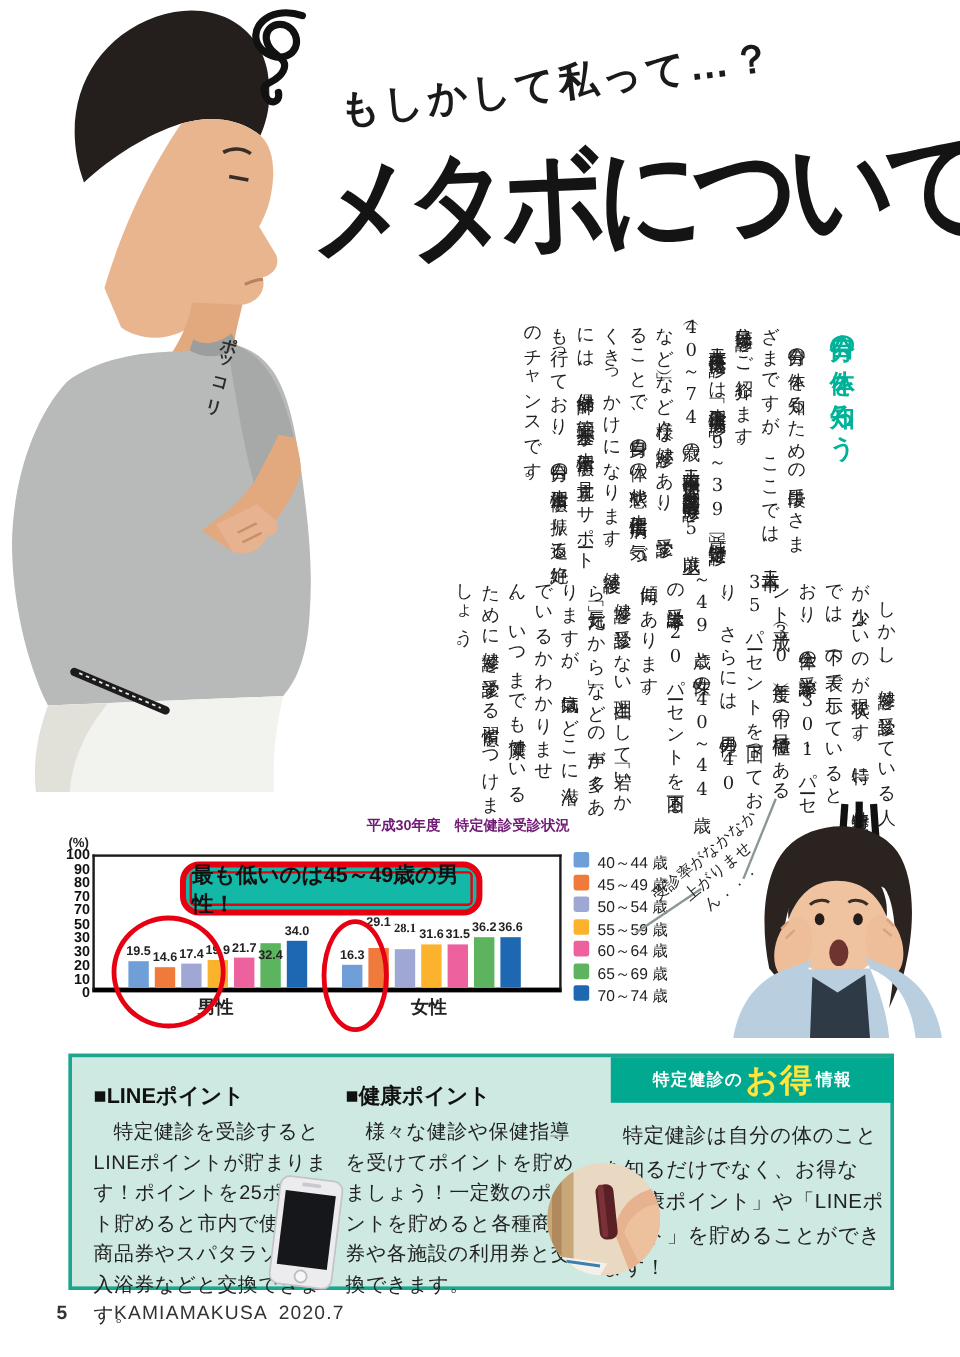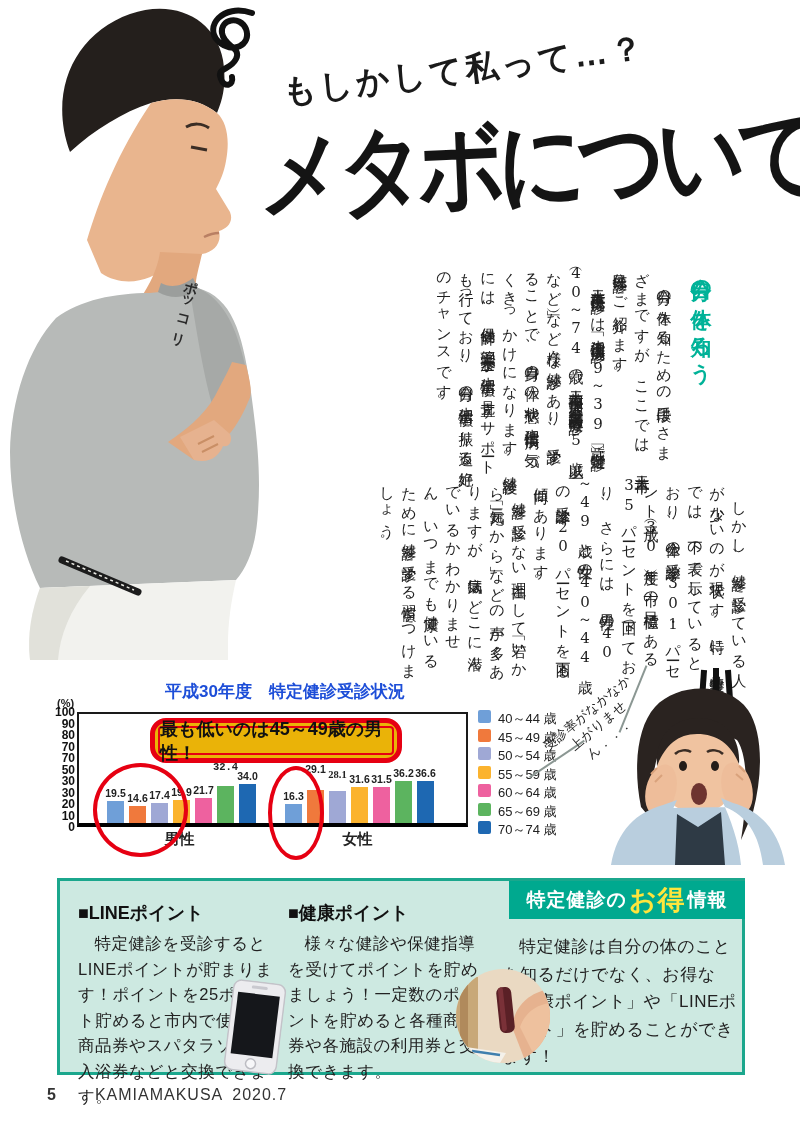--- a/index.html
+++ b/index.html
@@ -20,36 +20,36 @@
     font-family:"DejaVu Serif","Liberation Serif",serif;font-size:15px;letter-spacing:1.5px;
     line-height:22px;color:#1f1f1f;}
   .vtext p{margin:0;text-indent:1em;}
   .row1{left:258px;top:262px;width:457px;height:208px;}
   .row2{left:258px;top:476px;width:492px;height:197px;}
   .vhead{font-family:"Liberation Sans",sans-serif;font-weight:bold;font-size:21px;color:#00b298;
     line-height:28px;letter-spacing:2px;margin-left:12px;}
 
   
   .chart{position:absolute;left:55px;top:680px;width:415px;height:176px;}
-  .chart-title{position:absolute;left:40px;top:0;width:380px;text-align:center;font-weight:bold;font-size:17px;color:#1d4ed8;}
+  .chart-title{position:absolute;left:40px;top:0;width:380px;text-align:right;font-weight:bold;font-size:12px;color:#701a75;}
   .unit-label{position:absolute;left:2px;top:17px;font-size:11px;font-weight:bold;color:#222;}
   .yticks{position:absolute;left:0;top:32px;width:20px;height:115px;}
   .ytick{position:absolute;right:0;font-size:12px;font-weight:bold;color:#111;line-height:14px;}
   .plot{position:absolute;left:22px;top:32px;width:391px;height:115px;box-sizing:border-box;
     border:2px solid #1a1a1a;border-bottom:4px solid #000;}
   .bargroup{position:absolute;bottom:0;display:flex;align-items:flex-end;gap:5px;z-index:1;}
   .bargroup.g0{left:28px;} .bargroup.g1{left:206px;}
   .barwrap{position:relative;display:flex;flex-direction:column;justify-content:flex-end;width:17px;}
   .bar{width:17px;}
   .barval{position:absolute;left:50%;transform:translateX(-50%);font-size:10.5px;font-weight:bold;
     white-space:nowrap;color:#222;}
   .glabel{position:absolute;top:150px;width:149px;text-align:center;font-size:15px;font-weight:600;color:#222;}
   .glabel.g0{left:50px;} .glabel.g1{left:228px;}
   .callout{position:absolute;left:95px;top:38px;width:252px;height:45px;border:5px solid #e60012;
-    border-radius:16px;padding:3px;box-sizing:border-box;background:#eab308;z-index:2;}
+    border-radius:16px;padding:3px;box-sizing:border-box;background:#14b8a6;z-index:2;}
   .callout-inner{border:2.5px solid #e60012;border-radius:4px;height:100%;box-sizing:border-box;
     display:flex;align-items:center;justify-content:center;font-weight:bold;font-size:18px;color:#111;}
   .hcircle{position:absolute;border:4.5px solid #e60012;border-radius:50%;z-index:3;}
   .c1{left:38px;top:83px;width:87px;height:86px;}
   .c2{left:213px;top:86px;width:48px;height:86px;}
   .legend{position:absolute;left:478px;top:710px;}
   .legrow{display:flex;align-items:flex-start;height:18.5px;gap:7px;}
   .legswatch{width:13px;height:13px;border-radius:2px;flex:none;}
   .legtext{font-size:13px;color:#222;font-weight:500;white-space:nowrap;}
 
@@ -59,21 +59,21 @@
     font-size:13px;font-weight:500;color:#222;line-height:17px;letter-spacing:0.5px;text-align:center;}
   .sline{position:absolute;width:2px;background:#8b9793;}
   .sl1{left:632px;top:663px;height:72px;transform:rotate(22deg);}
   .sl2{left:556px;top:726px;height:66px;transform:rotate(56deg);}
 
   
   .infobox{position:absolute;left:57px;top:878px;width:688px;height:197px;box-sizing:border-box;
     background:#cde9e1;border:3px solid #1ba78d;}
   .badge{position:absolute;left:449px;top:0;width:236px;height:38px;background:#00a98f;
     display:flex;align-items:center;justify-content:center;}
-  .badge .b-white{color:#fff;font-weight:bold;font-size:19px;letter-spacing:1px;}
+  .badge .b-white{color:#fff;font-weight:bold;font-size:14px;letter-spacing:1px;}
   .badge .b-yellow{color:#ffe53c;font-weight:bold;font-size:27px;letter-spacing:1px;margin:0 2px;}
   .ibox-col{position:absolute;top:20px;}
   .ic1{left:18px;width:200px;} .ic2{left:228px;width:204px;} .ic3{left:442px;top:52px;width:240px;}
   .ihead{font-weight:bold;font-size:18px;margin:0 0 6px 0;color:#111;}
   .ibody{font-size:16.5px;line-height:25.5px;margin:0;text-indent:1em;color:#222;letter-spacing:0.5px;}
   .ic3 .ibody{font-size:17px;line-height:27.5px;}
   .phone{position:absolute;left:168px;top:100px;transform:rotate(7deg);}
   .stamp{position:absolute;left:396px;top:88px;}
 
   
@@ -159,21 +159,21 @@
           </div>
           <div class="barwrap">
             <span class="barval" style="bottom: 24.885px;">19.9</span>
             <div class="bar" style="height: 22.885px; background: rgb(251, 179, 46);"></div>
           </div>
           <div class="barwrap">
             <span class="barval" style="bottom: 26.955px;">21.7</span>
             <div class="bar" style="height: 24.955px; background: rgb(238, 97, 159);"></div>
           </div>
           <div class="barwrap">
-            <span class="barval" style="bottom: 50px; font-family: Liberation Mono, monospace;">32.4</span>
+            <span class="barval" style="bottom: 21px;">32.4</span>
             <div class="bar" style="height: 37.26px; background: rgb(92, 180, 95);"></div>
           </div>
           <div class="barwrap">
             <span class="barval" style="bottom: 41.1px;">34.0</span>
             <div class="bar" style="height: 39.1px; background: rgb(30, 104, 178);"></div>
           </div>
         </div>
       <div class="bargroup g1">
           <div class="barwrap">
             <span class="barval" style="bottom: 20.745px;">16.3</span>

